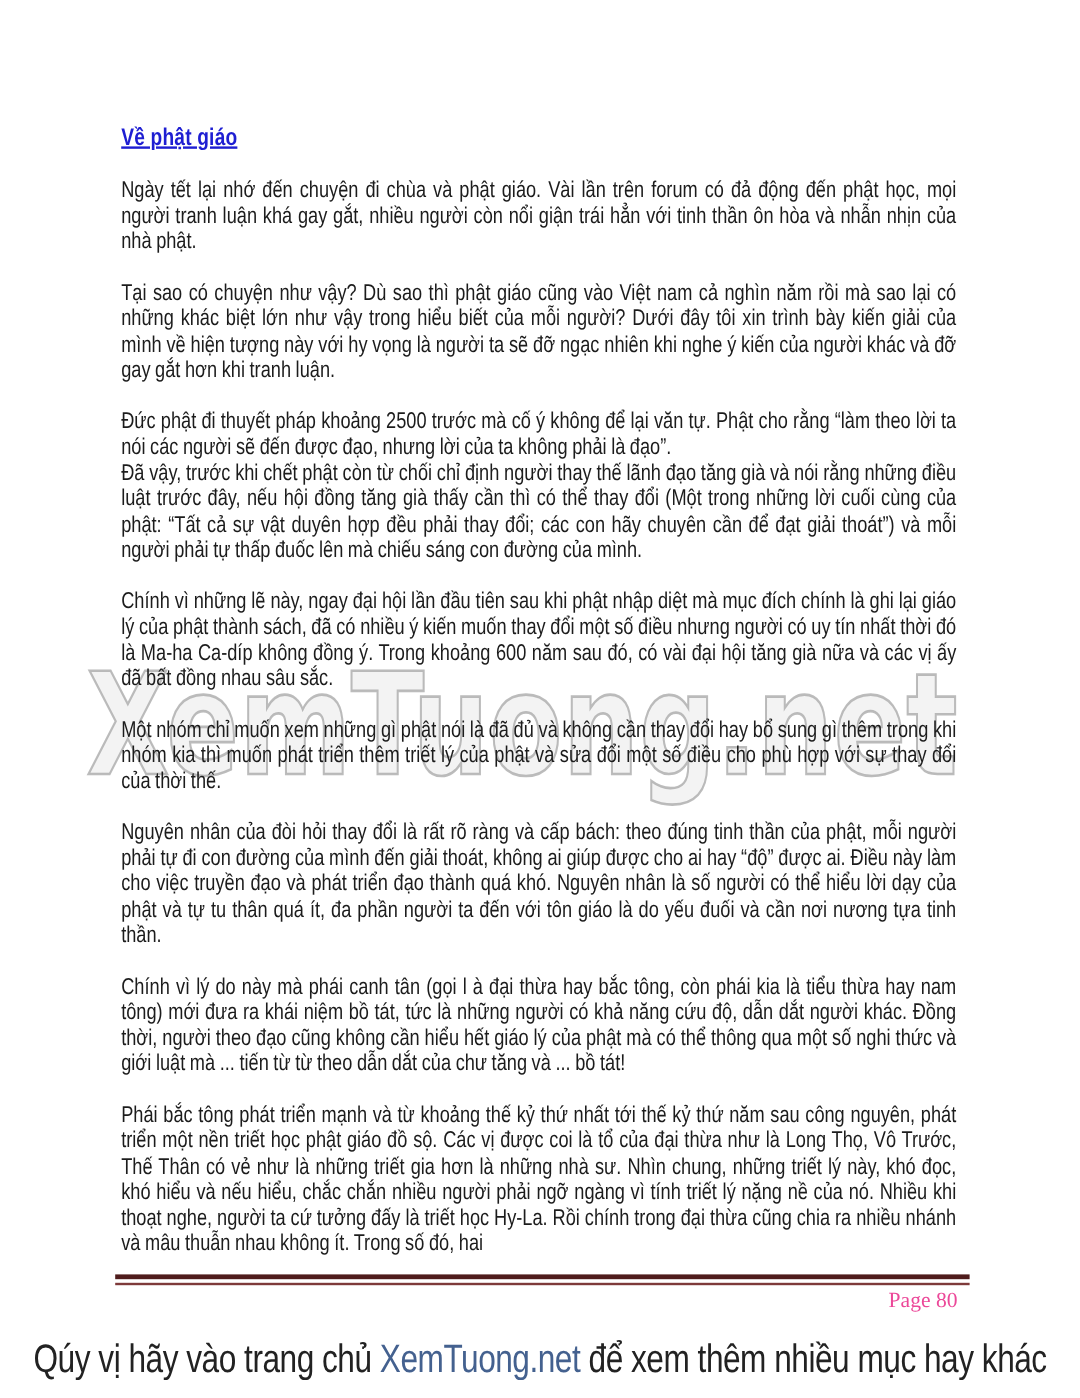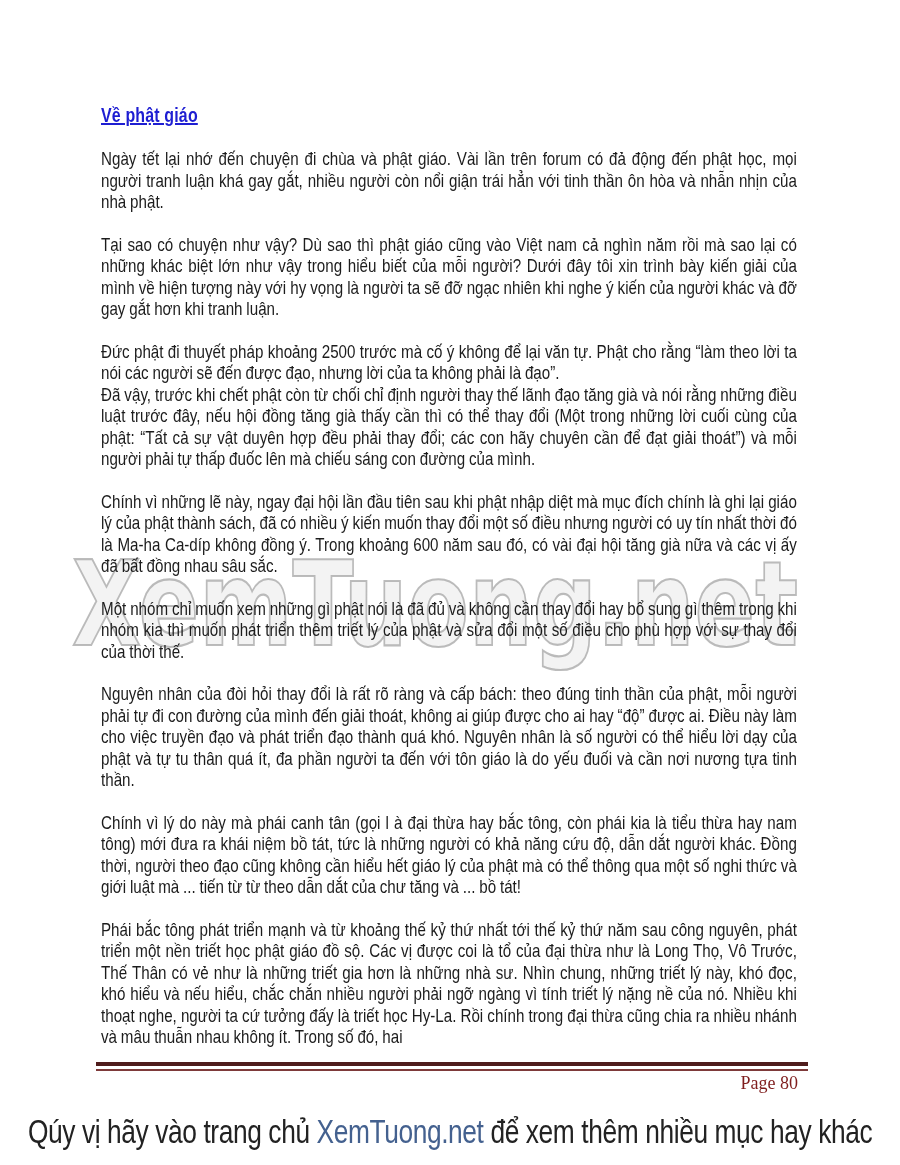--- a/index.html
+++ b/index.html
@@ -49,21 +49,21 @@
   .footer-rule{
     position:absolute;left:96px;top:1062px;width:712px;height:3px;
     border-top:4px solid #4f1c1c;
     border-bottom:2px solid #7e3a3a;
     background:#ffffff;
     z-index:3;
   }
   .page-number{
     position:absolute;right:102px;top:1073px;
     font-family:"Liberation Serif",serif;
-    font-size:18px;color:#7f1d1d;
+    font-size:18px;color:#ec4899;
     z-index:3;
   }
 
   
   .banner{
     position:absolute;left:0;top:1113px;
     width:1128px;
     transform:scaleX(0.798);
     transform-origin:0 0;
     text-align:center;

